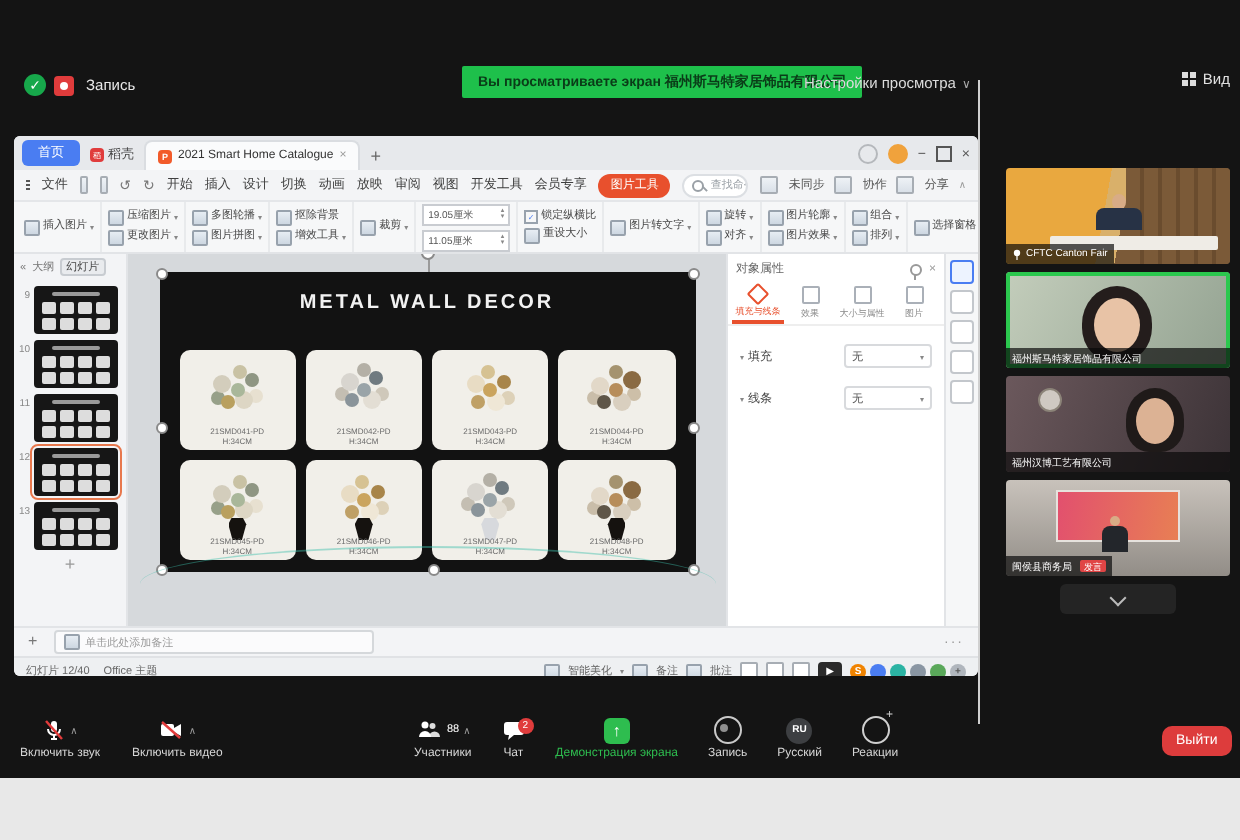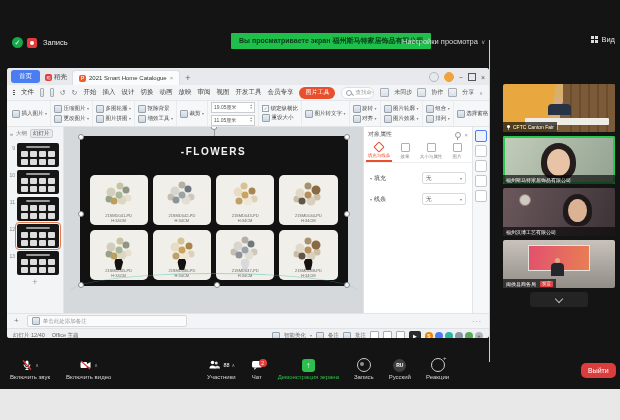--- a/index.html
+++ b/index.html
@@ -434,21 +434,21 @@
           <span class="rotline"></span>
           <span class="rot"></span>
           <span class="hd" style="left:-2px;top:-2px;"></span>
           <span class="hd" style="right:-2px;top:-2px;"></span>
           <span class="hd" style="left:-2px;bottom:-2px;"></span>
           <span class="hd" style="right:-2px;bottom:-2px;"></span>
           <span class="hd" style="left:-2px;top:50%;"></span>
           <span class="hd" style="right:-2px;top:50%;"></span>
           <span class="hd" style="left:50%;bottom:-2px;"></span>
           <div class="stitle">
-            <div>-FLOWERS</div>
+            <div>METAL WALL DECOR</div>
           </div>
           <div class="cards">
             <div class="card">
                 <span class="bloom p1"></span>
                 <span class="ccode"><span>21SMD041-PD</span><br><span>H:34CM</span></span>
               </div>
             <div class="card">
                 <span class="bloom p2"></span>
                 <span class="ccode"><span>21SMD042-PD</span><br><span>H:34CM</span></span>
               </div>

